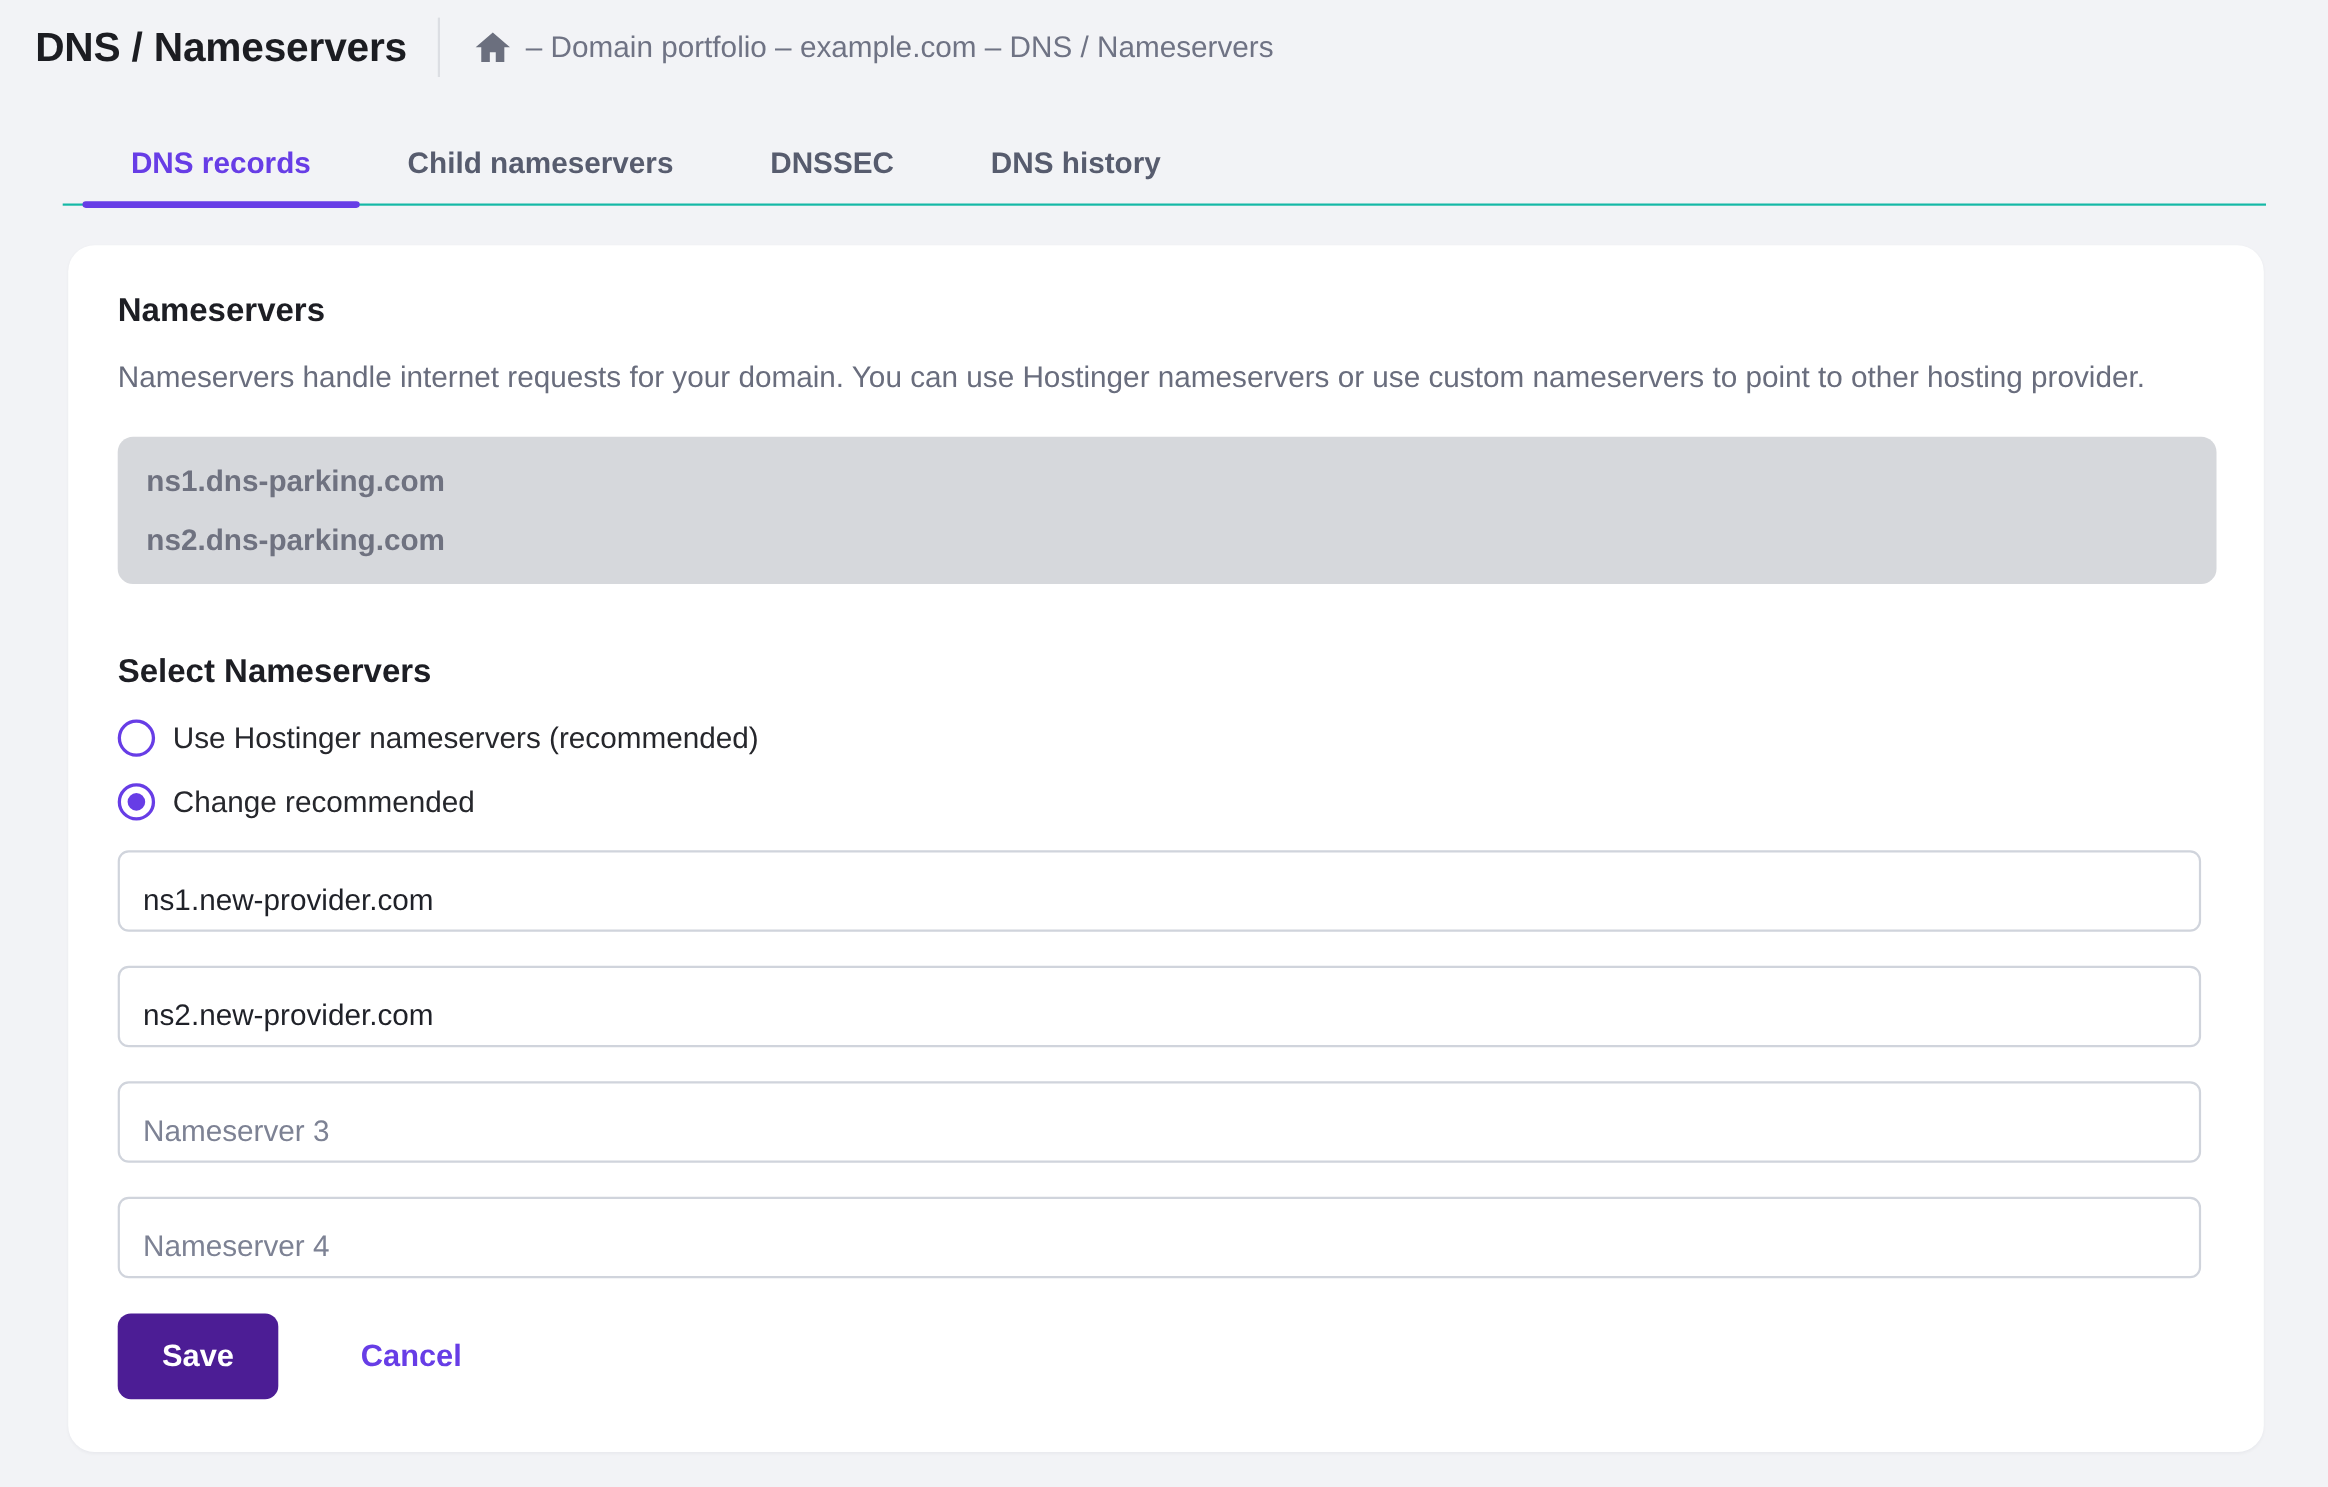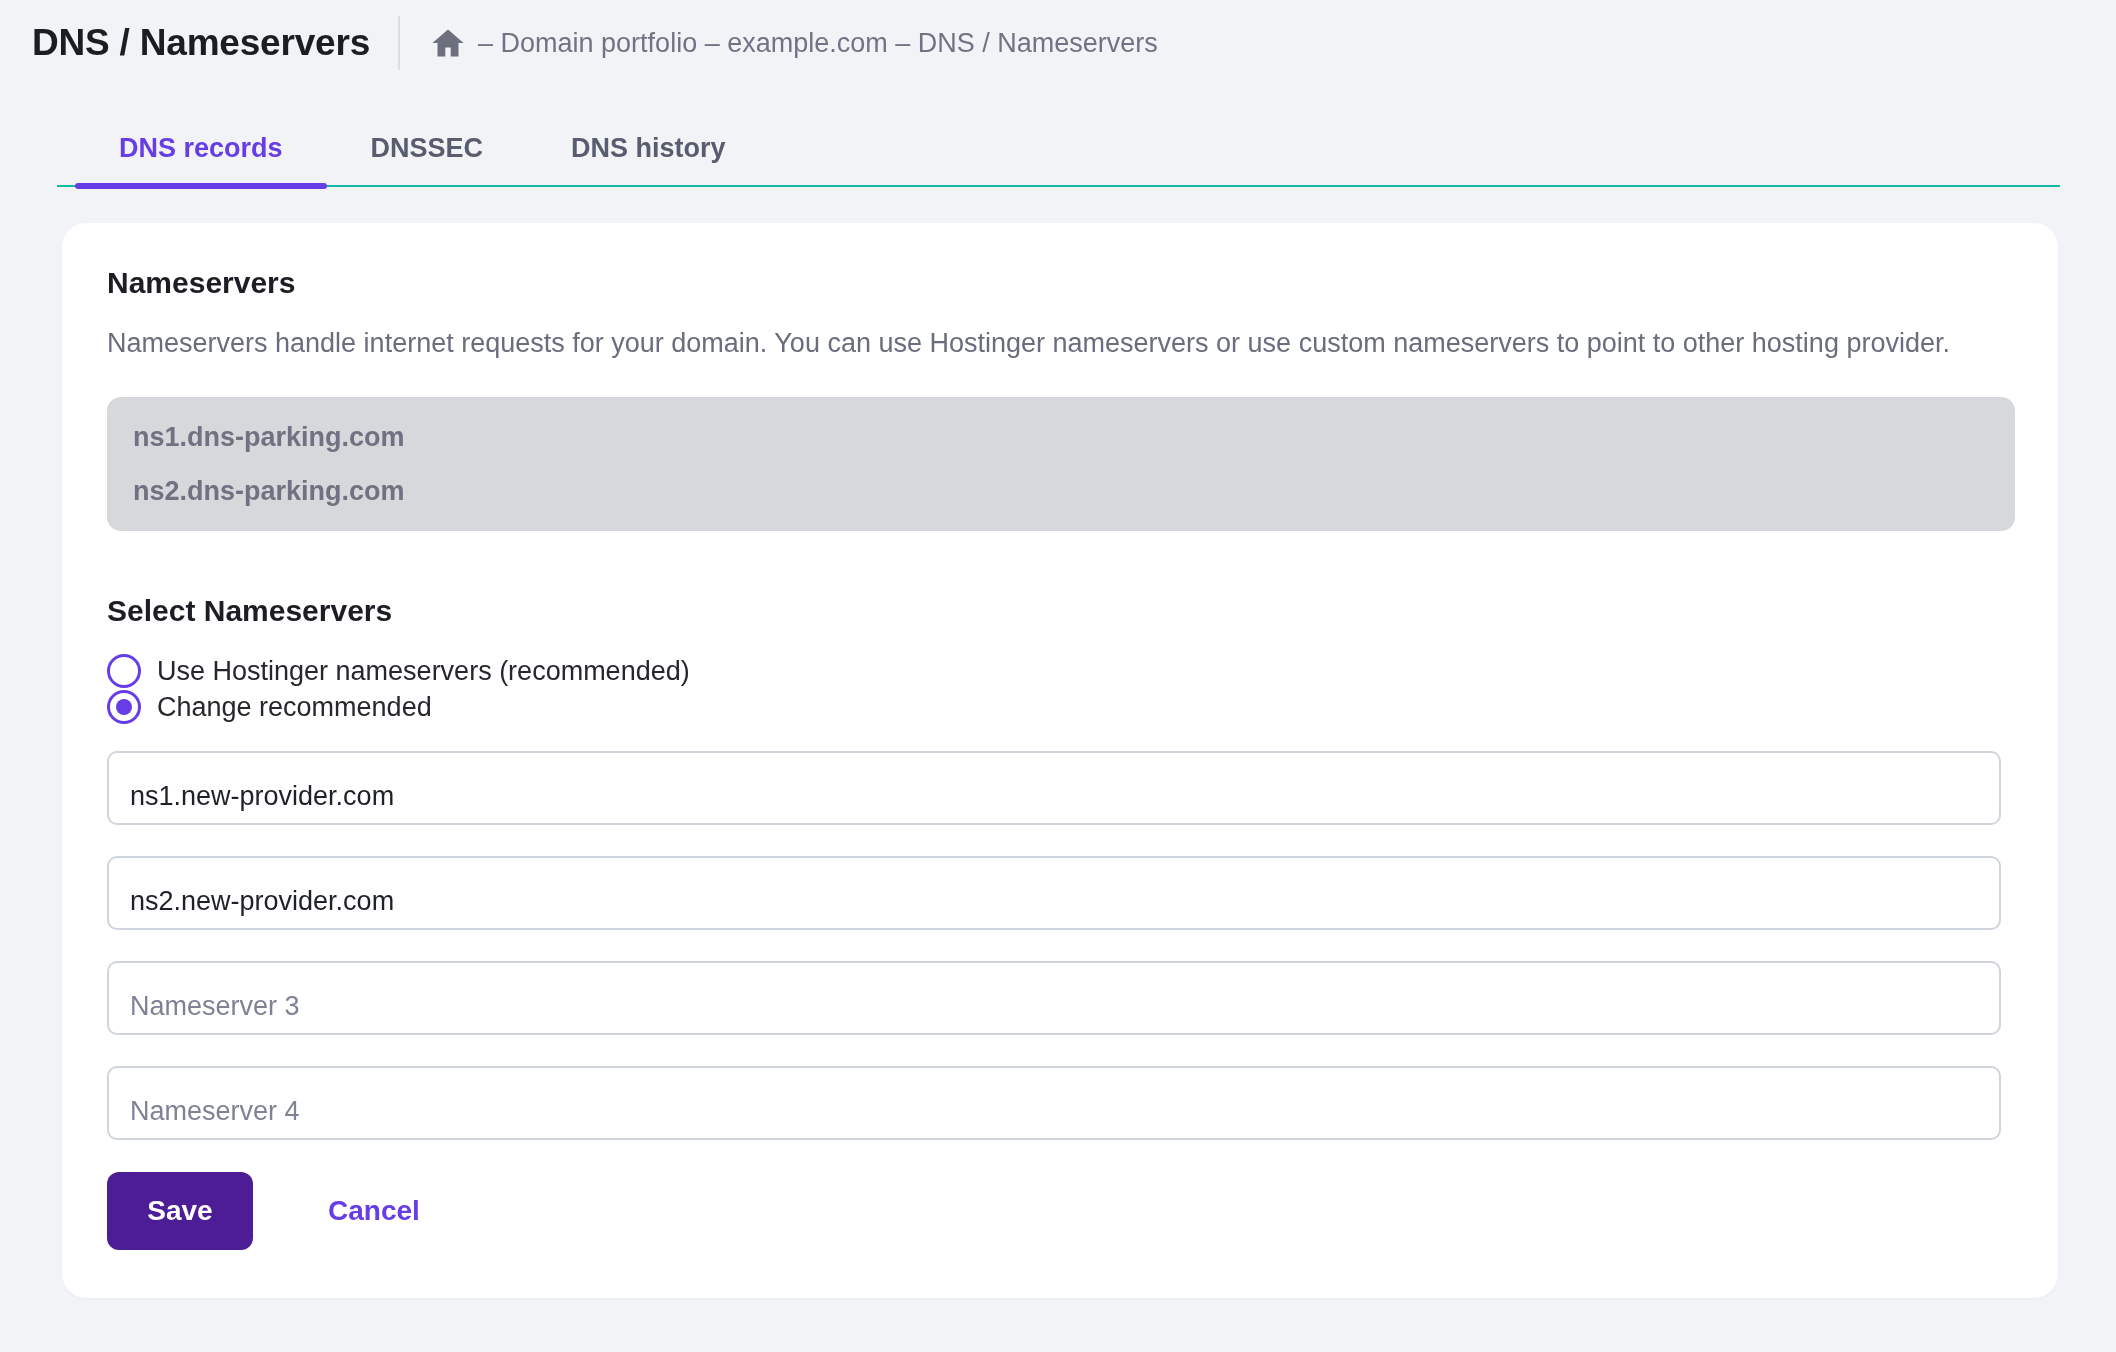--- a/index.html
+++ b/index.html
@@ -107,21 +107,21 @@
   }
   .current-ns-line {
     font-size: 27px;
     font-weight: 700;
     color: #6f7280;
     line-height: 40px;
   }
 
   .select-heading { margin-top: 62px; }
 
-  .radio-group { margin-top: 24px; display: flex; flex-direction: column; }
+  .radio-group { margin-top: 24px; display: flex; flex-direction: column; row-gap: 22px; }
   .radio-row {
     display: flex;
     align-items: center;
     column-gap: 16px;
     cursor: pointer;
     height: 36px;
   }
   .radio-circle {
     width: 34px;
     height: 34px;
@@ -201,20 +201,21 @@
   <span class="home-icon">
     <svg viewBox="0 0 24 24" aria-hidden="true">
       <path d="M12 2.5 L23 12 H19.4 V21.5 H13.9 V15.2 H10.1 V21.5 H4.6 V12 H1 Z"></path>
     </svg>
   </span>
   <span class="breadcrumb-text">– Domain portfolio – example.com – DNS / Nameservers</span>
 </div>
 
 <div class="tabs">
   <div class="tab active">DNS records</div>
+  <div class="tab">Child nameservers</div>
   <div class="tab">DNSSEC</div>
   <div class="tab">DNS history</div>
 </div>
 
 <div class="card">
   <h2 class="section-heading">Nameservers</h2>
   <p class="description">Nameservers handle internet requests for your domain. You can use Hostinger nameservers or use custom nameservers to point to other hosting provider.</p>
 
   <div class="current-ns-box">
     <div class="current-ns-line">ns1.dns-parking.com</div>

